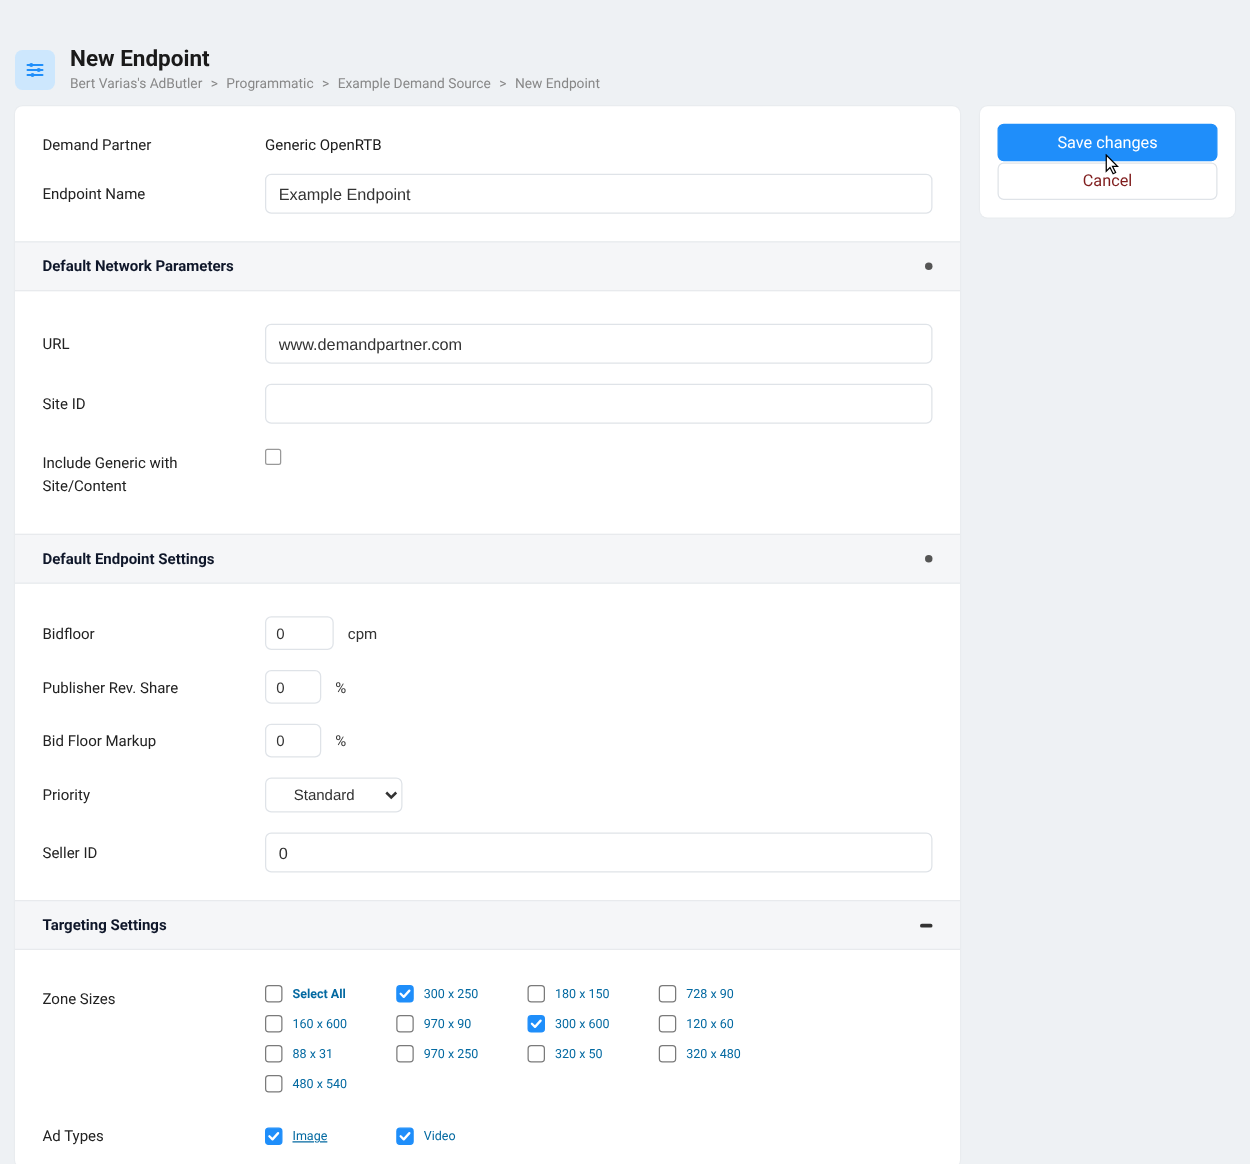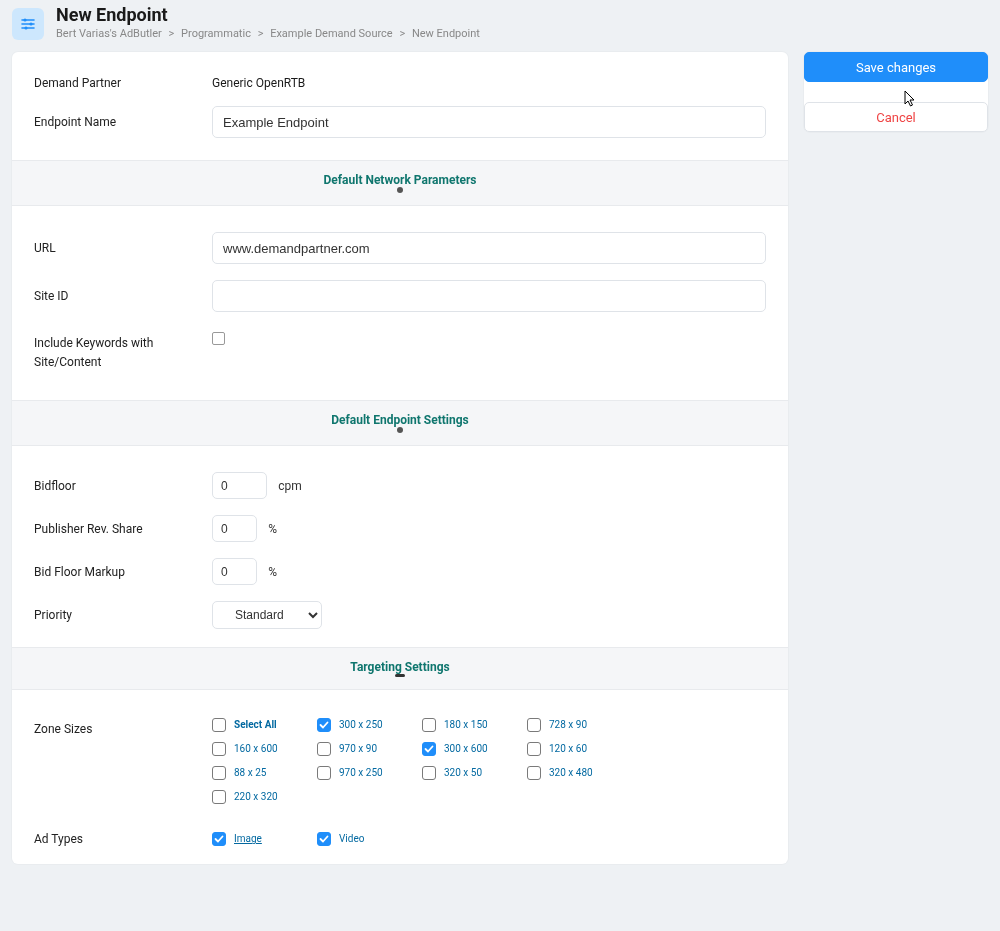--- a/index.html
+++ b/index.html
@@ -8,23 +8,24 @@
       background: #eef1f4;
       color: #333;
       font-size: 13px;
     }
     .page {
       min-height: 931px;
       width: 1000px;
     }
     .header {
       display: flex;
-      align-items: flex-end;
+      align-items: center;
       padding: 4px 12px 6px 12px;
       gap: 12px;
+      margin-top: 33px;
     }
     .header-icon {
       width: 32px;
       height: 32px;
       background: #cde7fd;
       border-radius: 6px;
       display: flex;
       align-items: center;
       justify-content: center;
       margin-top: 2px;
@@ -50,21 +51,22 @@
     .main-card {
       background: #fff;
       border-radius: 6px;
       flex: 1;
       box-shadow: 0 0 0 1px rgba(0,0,0,0.02);
       overflow: hidden;
     }
     .side-card {
       background: #fff;
       border-radius: 6px;
-      width: 184px;
+      width: 204px;
+      padding: 14px;
       box-shadow: 0 0 0 1px rgba(0,0,0,0.02);
     }
     .row {
       display: flex;
       align-items: center;
       padding: 8px 22px;
     }
     .label {
       width: 178px;
       font-size: 12px;
@@ -99,25 +101,24 @@
       color: #333;
     }
     .suffix { margin-left: 8px; font-size: 12px; color: #333; }
     .section-header {
       background: #f5f6f8;
       border-top: 1px solid #e8eaed;
       border-bottom: 1px solid #e8eaed;
       padding: 12px 22px;
       font-size: 12px;
       font-weight: 700;
-      color: #0f766e;
+      color: #0f172a;
       display: flex;
       justify-content: space-between;
       align-items: center;
-      flex-direction: column;
     }
     .section-body { padding: 10px 0; }
     .collapse-dot {
       width: 6px; height: 6px; background: #555; border-radius: 50%; display: inline-block;
     }
     .collapse-minus {
       width: 10px; height: 2.5px; background: #333; display: inline-block; border-radius: 2px;
     }
     .checkbox-plain {
       width: 13px; height: 13px; border: 1px solid #999; border-radius: 2px; display:inline-block;
@@ -152,21 +153,21 @@
       background: #fff;
       color: #333;
     }
     select.priority { width: 110px; }
     .btn {
       display:block; width: 100%; height: 30px; border-radius: 5px;
       font-size: 13px; cursor: pointer; border: 1px solid transparent;
       display:flex; align-items:center; justify-content:center;
     }
     .btn-primary { background:#1f8efa; color:#fff; border-color:#1f8efa; }
-    .btn-secondary { background:#fff; color:#ef4444; border-color:#dfe3e8; margin-top: 20px; }
+    .btn-secondary { background:#fff; color:#7f1d1d; border-color:#dfe3e8; margin-top: 1px; }
     .spacer-top { padding-top: 16px; }
     .spacer-bottom { padding-bottom: 12px; }
     .bold { font-weight: 700; }
     .cursor-img {
       position: absolute;
       pointer-events: none;
     }
   </style>
 </head>
 <body>
@@ -222,21 +223,21 @@
             <input type="text" class="wide" value="www.demandpartner.com" style="">
           </div>
         </div>
         <div class="row">
           <div class="label">Site ID</div>
           <div class="field">
             <input type="text" class="wide" value="" style="">
           </div>
         </div>
         <div class="row spacer-bottom" style="align-items:flex-start; padding-top:10px; padding-bottom:18px;">
-          <div class="label top" style="line-height:1.6;">Include Keywords with Site/Content</div>
+          <div class="label top" style="line-height:1.6;">Include Generic with Site/Content</div>
           <div class="field" style="padding-top:2px;">
             <span class="checkbox-plain"></span>
           </div>
         </div>
       </div>
 
       <div class="section-header">
         <span>Default Endpoint Settings</span>
         <span class="collapse-dot"></span>
       </div>
@@ -263,20 +264,26 @@
           </div>
         </div>
         <div class="row">
           <div class="label">Priority</div>
           <div>
             <select class="priority">
               <option>Standard [4]</option>
             </select>
           </div>
         </div>
+        <div class="row spacer-bottom">
+          <div class="label">Seller ID</div>
+          <div class="field">
+            <input type="text" class="wide" value="0" style="">
+          </div>
+        </div>
       </div>
 
       <div class="section-header">
         <span>Targeting Settings</span>
         <span class="collapse-minus"></span>
       </div>
       <div class="section-body">
         <div class="row" style="align-items:flex-start; padding-top:18px;">
           <div class="label top">Zone Sizes</div>
           <div class="zonegrid" id="zonegrid" style="grid-template-columns: repeat(5, 105px);">
@@ -317,38 +324,38 @@
                 </span>
                 <span>300 x 600</span>
               </div>
               <div class="cbitem">
                 <span class="cb"></span>
                 <span>120 x 60</span>
               </div>
               <div></div>
               <div class="cbitem">
                 <span class="cb"></span>
-                <span>88 x 25</span>
+                <span>88 x 31</span>
               </div>
               <div class="cbitem">
                 <span class="cb"></span>
                 <span>970 x 250</span>
               </div>
               <div class="cbitem">
                 <span class="cb"></span>
                 <span>320 x 50</span>
               </div>
               <div class="cbitem">
                 <span class="cb"></span>
                 <span>320 x 480</span>
               </div>
               <div></div>
               <div class="cbitem">
                 <span class="cb"></span>
-                <span>220 x 320</span>
+                <span>480 x 540</span>
               </div>
             </div>
         </div>
 
         <div class="row" style="padding-top:20px;">
           <div class="label">Ad Types</div>
           <div id="adtypes" style="display:flex; gap:0;">
               <div class="cbitem" style="width: 105px; text-decoration: underline;">
                 <span class="cb checked">
                   <svg width="10" height="10" viewBox="0 0 10 10">

